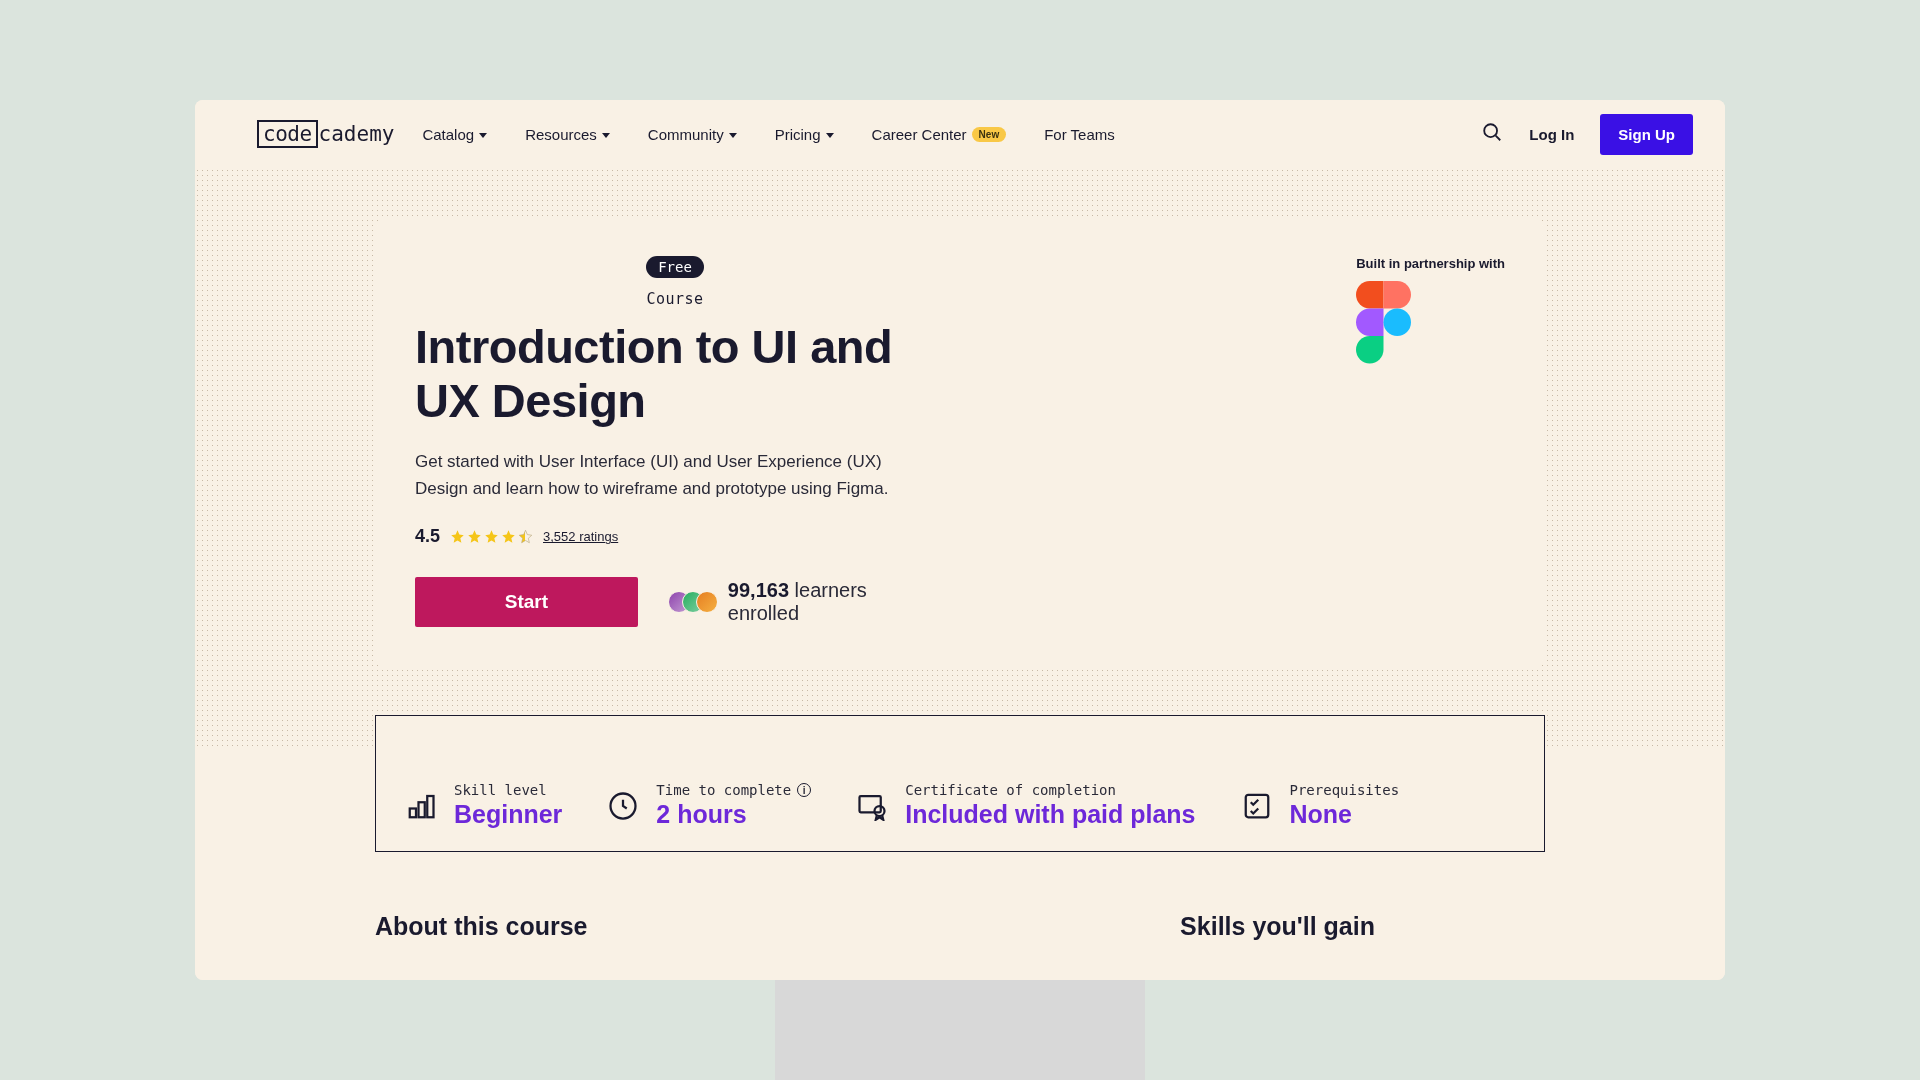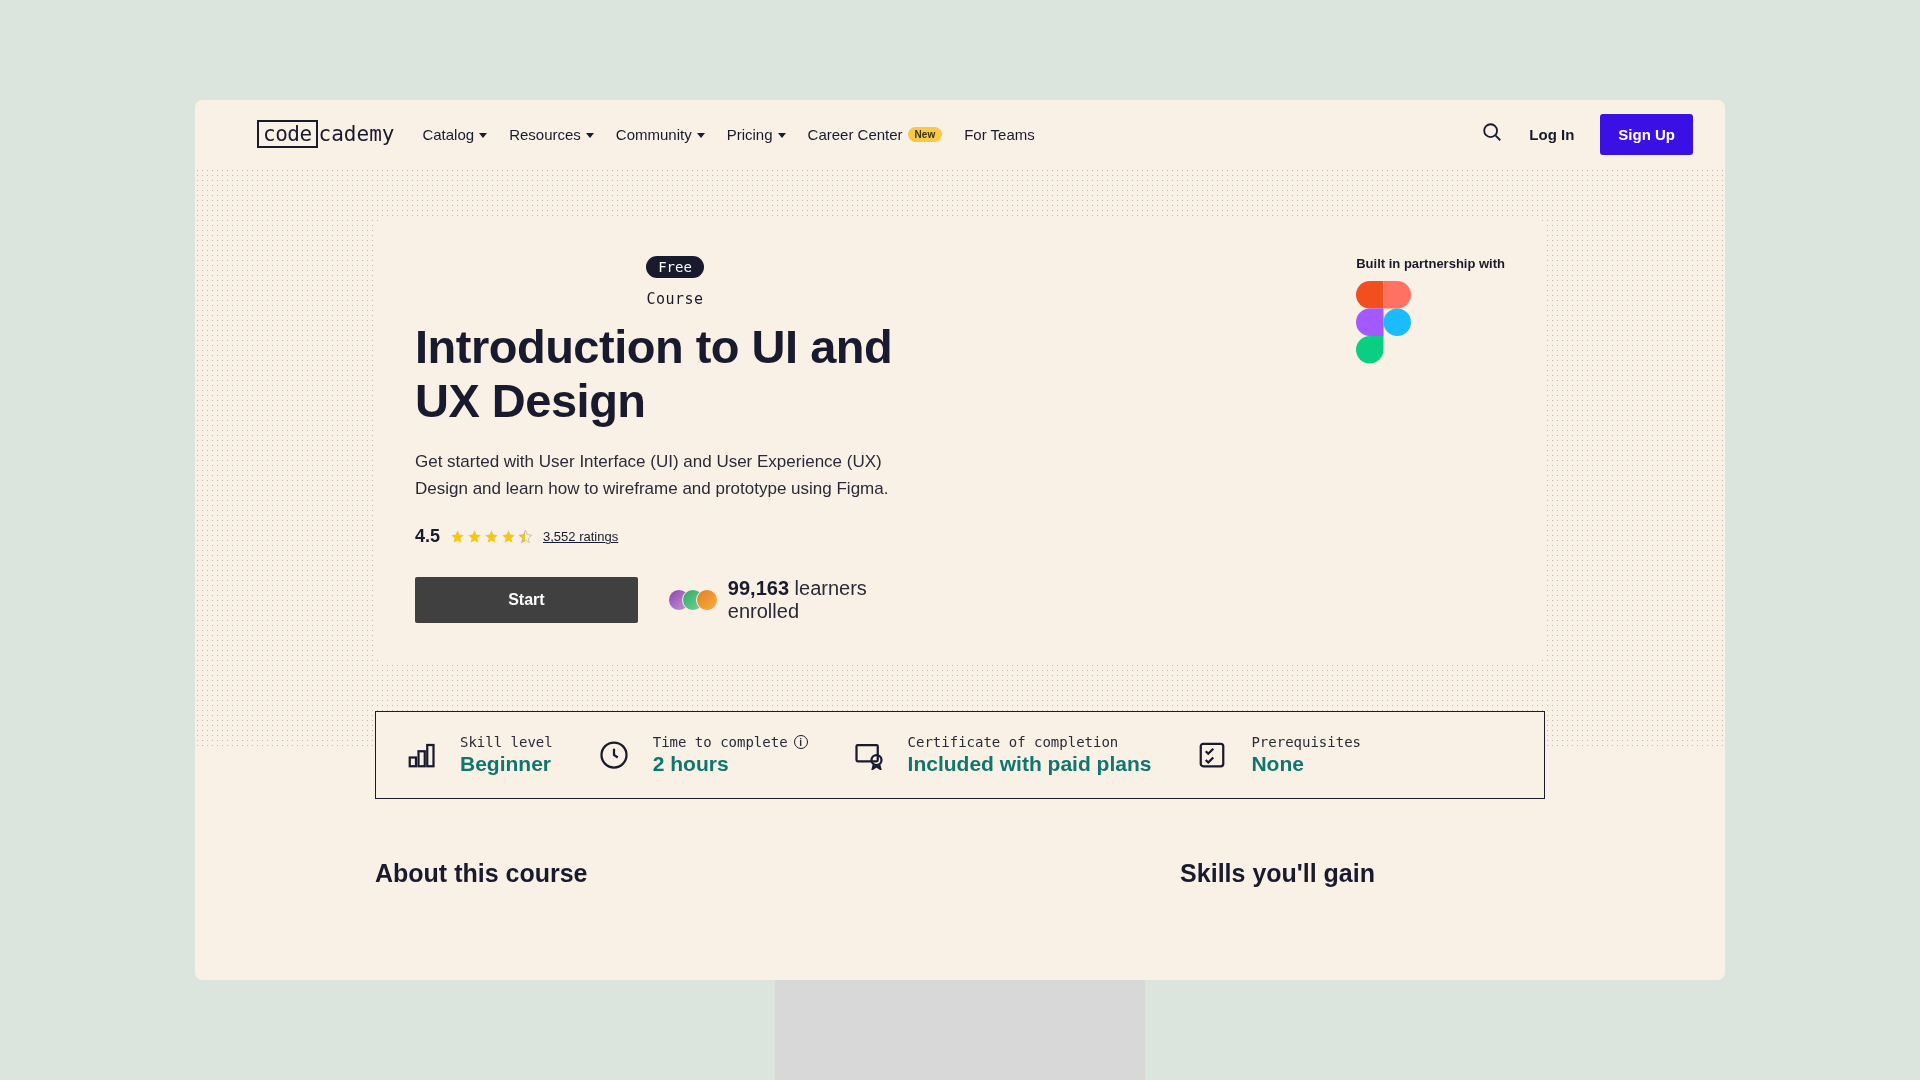--- a/index.html
+++ b/index.html
@@ -55,21 +55,21 @@
       color: #1a1a2e;
       display: flex;
       align-items: center;
     }
     .logo .boxed {
       border: 2px solid #1a1a2e;
       padding: 0 4px;
       margin-right: 1px;
       letter-spacing: -0.5px;
     }
-    .nav-items { display: flex; align-items: center; gap: 22px; margin-left: 10px; }
+    .nav-items { display: flex; align-items: center; gap: 38px; margin-left: 10px; }
     .nav-item {
       font-size: 15px;
       font-weight: 500;
       color: #1a1a2e;
       display: flex;
       align-items: center;
       gap: 5px;
       cursor: pointer;
     }
     .caret {
@@ -151,26 +151,26 @@
       line-height: 1.6;
       margin-top: 20px;
     }
     .rating-row { display: flex; align-items: center; gap: 10px; margin-top: 24px; }
     .rating-val { font-size: 18px; font-weight: 700; color: #1a1a2e; }
     .stars { display: flex; gap: 2px; }
     .star { width: 15px; height: 15px; }
     .ratings-link { font-size: 13px; text-decoration: underline; color: #1a1a2e; cursor: pointer; }
     .cta-row { display: flex; align-items: center; gap: 30px; margin-top: 30px; }
     .start-btn {
-      background: #404040;
+      background: #be185d;
       color: #fff;
       border: none;
       width: 230px;
       padding: 14px 0;
-      font-size: 16px;
+      font-size: 19px;
       font-weight: 700;
       border-radius: 2px;
       cursor: pointer;
     }
     .learners { display: flex; align-items: center; gap: 10px; font-size: 20px; color: #2a2a38; }
     .learners b { font-weight: 700; color: #1a1a2e; }
     .avatars { display: flex; }
     .avatar {
       width: 22px; height: 22px; border-radius: 50%;
       border: 1.5px solid #f9f1e5;
@@ -185,25 +185,25 @@
     .figma-logo { margin-top: 10px; width: 55px; }
     
     .stats {
       margin-top: 48px;
       border: 1.5px solid #1a1a2e;
       display: flex;
       padding: 22px 30px;
       gap: 46px;
       background: #f9f1e5;
     }
-    .stat { display: flex; align-items: center; gap: 24px; }
+    .stat { display: flex; align-items: center; gap: 18px; margin-top: 44px; }
     .stat-icon { width: 30px; height: 30px; flex: none; }
     .stat-text { display: flex; flex-direction: column; gap: 2px; }
     .stat-label { font-family: ui-monospace, Menlo, monospace; font-size: 14px; color: #2a2a38; display: flex; align-items: center; gap: 6px; }
-    .stat-value { font-size: 21px; font-weight: 700; color: #0f766e; }
+    .stat-value { font-size: 25px; font-weight: 700; color: #6d28d9; }
     .info-circle { width: 14px; height: 14px; border: 1.5px solid #1a1a2e; border-radius: 50%; display: inline-flex; align-items: center; justify-content: center; font-size: 10px; font-weight: 700; font-family: Arial; }
     
     .sections {
       margin-top: 60px;
       display: flex;
       justify-content: space-between;
       gap: 80px;
     }
     .section-h {
       font-size: 25px;

